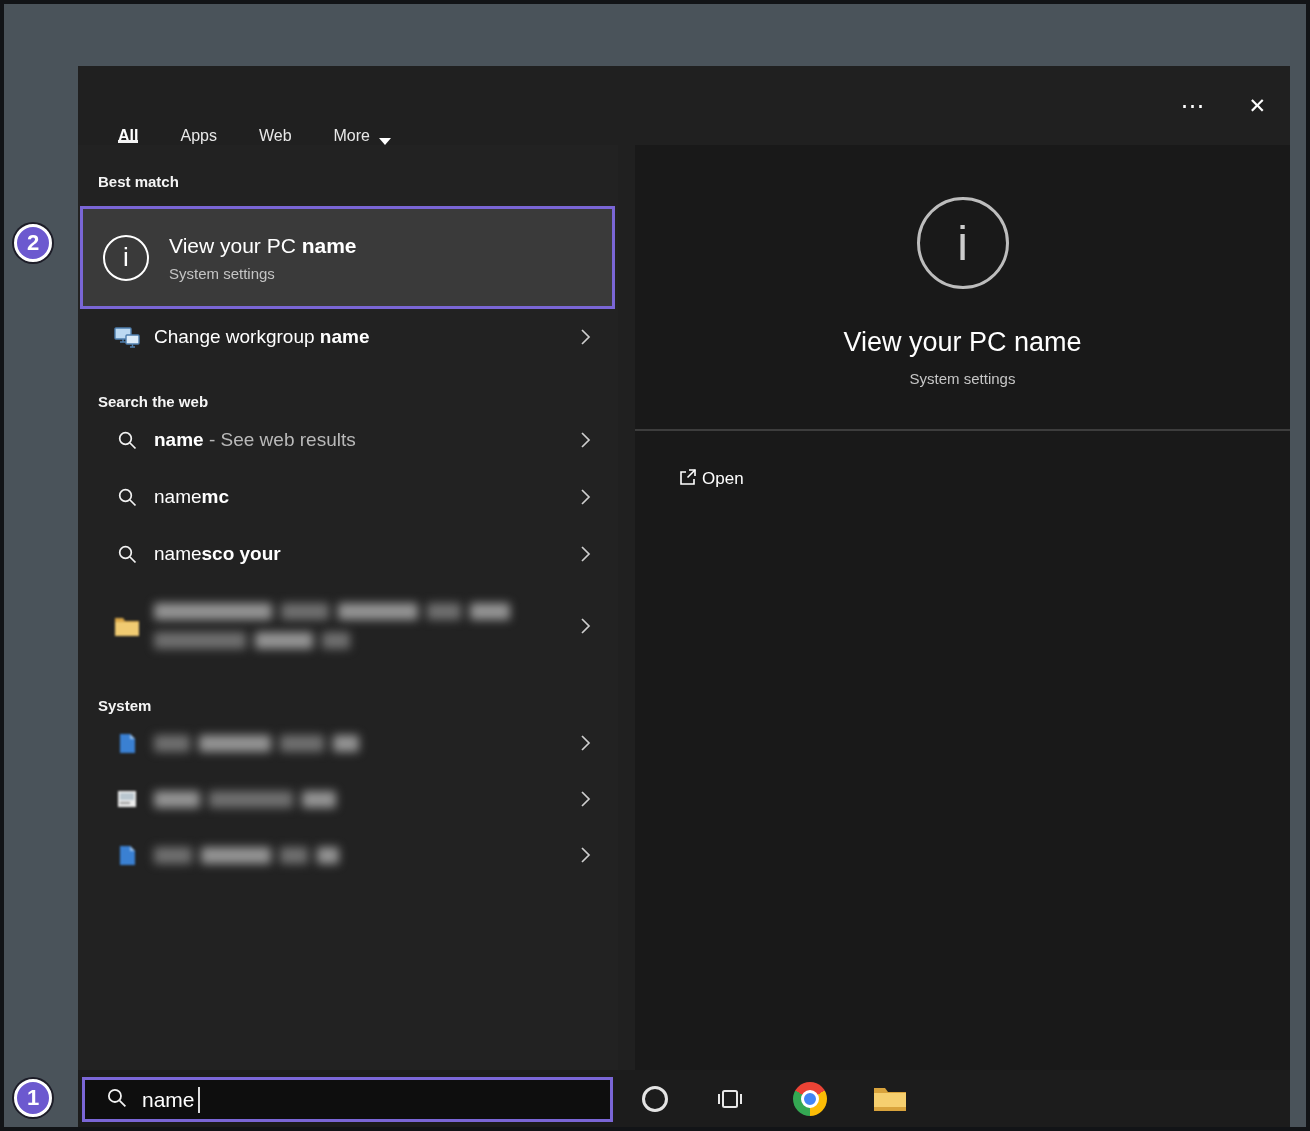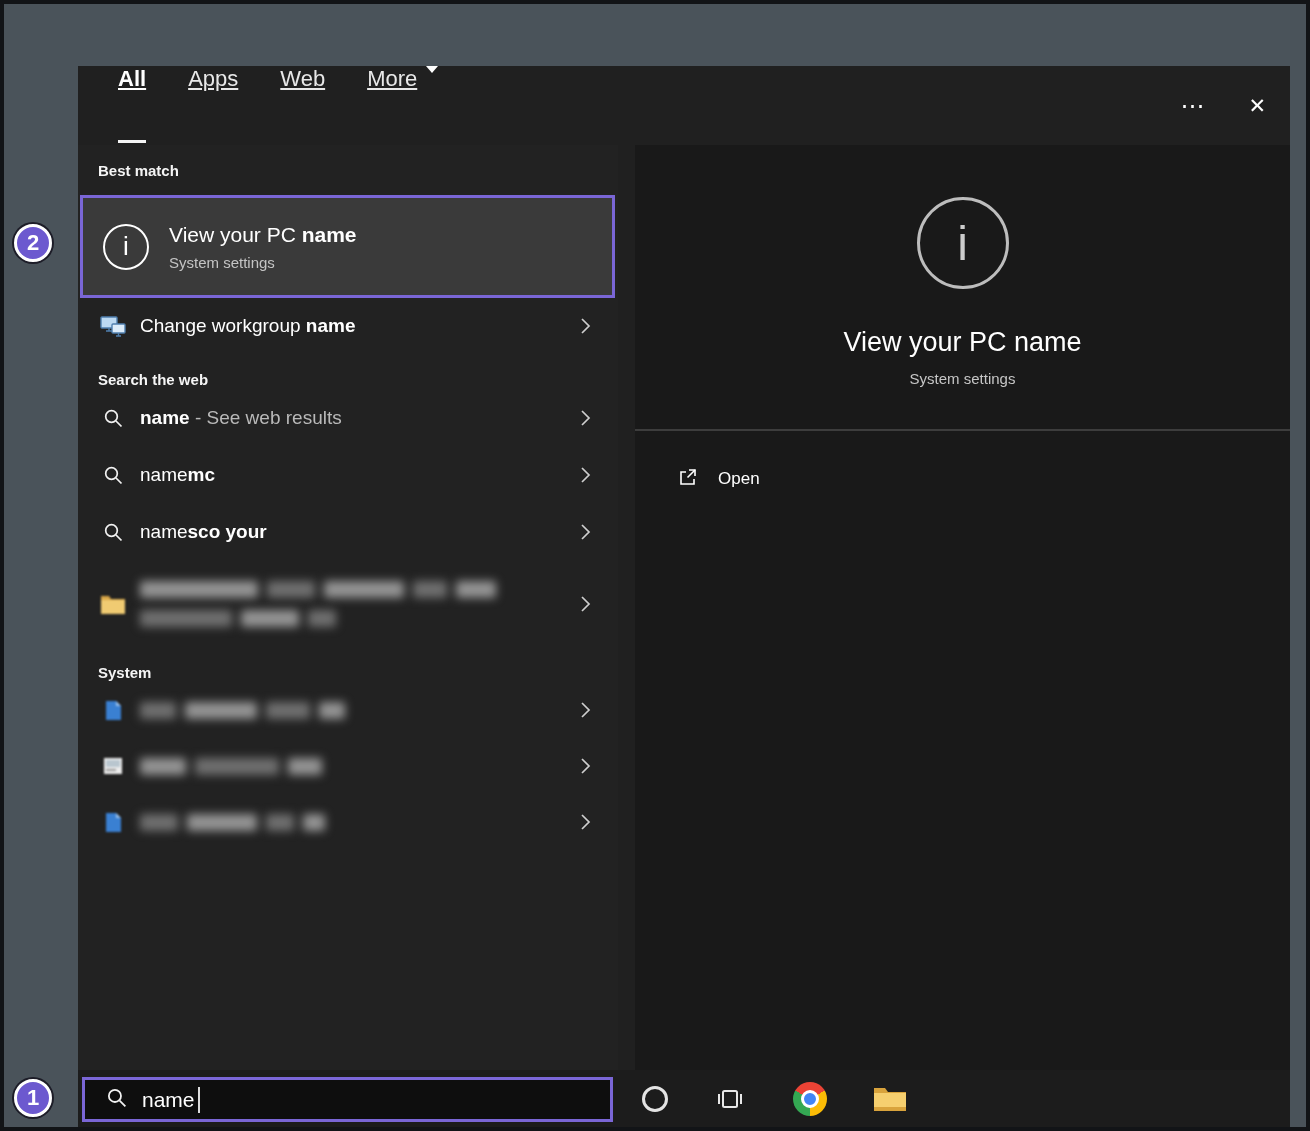--- a/index.html
+++ b/index.html
@@ -8,72 +8,72 @@
     position:relative; width:1310px; height:1131px;
     background:#4a535a; border:4px solid #121417; overflow:hidden;
   }
   .window{
     position:absolute; left:74px; top:62px; right:16px; bottom:0;
     background:#202020; color:#fff;
   }
   
   .tabs{ position:absolute; left:0; top:0; right:0; height:79px;
          display:flex; align-items:stretch; padding-left:40px; gap:42px; }
-  .tab{ position:relative; display:flex; align-items:flex-start; font-size:22px;
-        color:#e8e8e8; cursor:default;text-decoration:underline; }
+  .tab{ position:relative; display:flex; align-items:flex-end; font-size:16px;
+        color:#e8e8e8; cursor:default; }
   .tab.active{ font-weight:700; color:#fff; }
   .tab.active::after{ content:""; position:absolute; left:0; right:0; bottom:2px;
         height:3px; background:#f5f5f5; }
   .tab .dd-caret{ width:0; height:0; margin-left:9px;
         border-left:6px solid transparent; border-right:6px solid transparent;
         border-top:7px solid #fff; }
   .win-controls{ position:absolute; right:0; top:0; height:79px; display:flex;
         align-items:center; gap:44px; padding-right:24px; }
   .ctl{ color:#fff; font-size:24px; line-height:1; cursor:default; }
   .ctl.close{ font-size:21px; }
 
   
   .left-col{ position:absolute; left:0; top:79px; width:540px; bottom:57px;
         background:#222222; overflow:hidden; }
-  .sec-label{ margin:17px 0 0 20px; height:18px; font-size:15px; font-weight:700; color:#f5f5f5; }
+  .sec-label{ margin:28px 0 0 20px; height:18px; font-size:15px; font-weight:700; color:#f5f5f5; }
   .best-card{ margin:15px 0 0 2px; width:535px; height:103px;
         border:3px solid #7a66d6; background:#3a3a3a;
         display:flex; align-items:center; padding-left:20px; }
   .info-badge{ width:46px; height:46px; border:2px solid #fff; border-radius:50%;
         display:flex; align-items:center; justify-content:center;
         font-size:26px; color:#fff; flex:0 0 auto; }
   .info-badge.large{ width:92px; height:92px; border:3px solid #bdbdbd;
         color:#cccccc; font-size:48px; }
   .bm-text{ margin-left:20px; }
   .bm-title{ font-size:21px; color:#fff; }
   .bm-sub{ font-size:15px; color:#c4c4c4; margin-top:7px; }
 
   .row{ height:56px; display:flex; align-items:center;
-        padding-left:22px; padding-right:26px; }
+        padding-left:36px; padding-right:26px; }
   .row.web{ height:57px; }
   .row .icon-slot{ width:26px; display:flex; justify-content:center; flex:0 0 auto; }
   .row .txt{ margin-left:14px; font-size:19px; color:#fff; white-space:nowrap; }
   .row .txt .dim{ color:#b9b9b9; font-weight:400; }
   .chev{ margin-left:auto; display:flex; align-items:center; }
 
   .row.folder-row{ height:87px; }
   .blur-block{ margin-left:14px; display:flex; flex-direction:column; gap:12px; }
   .bline{ display:flex; gap:9px; filter:blur(5px); }
   .bseg{ height:17px; border-radius:2px; background:#949494; }
   .bseg.d{ background:#6f6f6f; }
   .soft{ filter:blur(1px); }
 
   
   .right-panel{ position:absolute; left:557px; right:0; top:79px; bottom:57px;
         background:#191919; display:flex; flex-direction:column; align-items:center; }
   .pv-title{ margin-top:38px; font-size:27px; color:#fff; }
   .pv-sub{ margin-top:12px; font-size:15px; color:#c6c6c6; }
   .divider{ margin-top:42px; width:100%; height:2px; background:#3d3d3d; }
   .open-row{ margin-top:26px; width:100%; height:44px; display:flex;
-        align-items:center; padding-left:42px; gap:20px; font-size:17px; color:#fff; }
+        align-items:center; padding-left:42px; gap:4px; font-size:17px; color:#fff; }
   .mt52{ margin-top:52px; }
 
   
   .bottom-strip{ position:absolute; left:0; right:0; top:1004px; bottom:0; background:#1c1c1c; }
   .search-box{ position:absolute; left:4px; top:7px; width:531px; height:45px;
         border:3px solid #7a66d6; background:#0e0e0e;
         display:flex; align-items:center; padding-left:20px; }
   .search-text{ margin-left:14px; font-size:21px; color:#fff; }
   .caret-bar{ width:2px; height:26px; background:#dcdcdc; margin-left:3px; }
 

